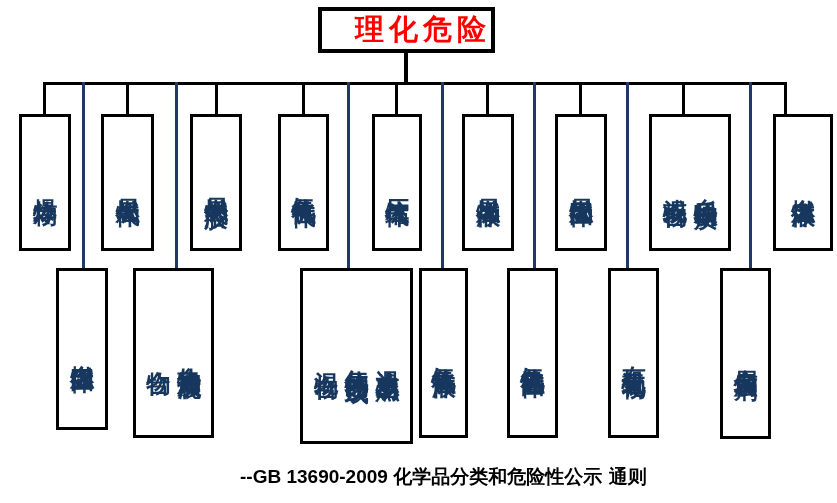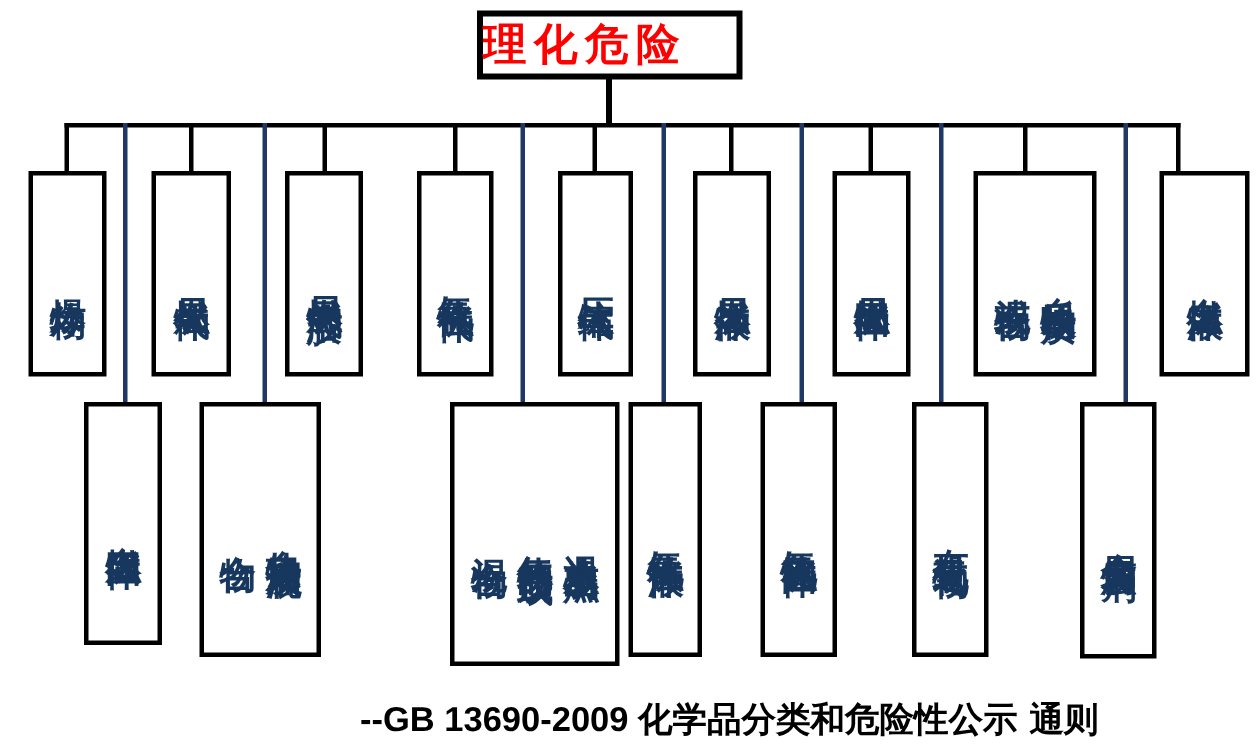--- a/index.html
+++ b/index.html
@@ -5,21 +5,21 @@
   html,body { margin:0; padding:0; background:#ffffff; }
   #canvas {
     position:relative; width:837px; height:503px; background:#ffffff;
     font-family:"DejaVu Serif","Liberation Serif",serif;
     overflow:hidden;
   }
   
   .root-box {
     position:absolute; left:318px; top:7px; width:177px; height:46px;
     border:4px solid #000; box-sizing:border-box;
-    display:flex; align-items:center; justify-content:flex-start;
+    display:flex; align-items:center; justify-content:flex-end;
     font-size:29px; font-weight:bold; color:#ff0000; letter-spacing:5px;
     white-space:nowrap;
   }
   
   .vbox {
     position:absolute; border:3px solid #000; box-sizing:border-box;
     display:flex; align-items:center; justify-content:center;
     background:#fff;
   }
   .vtext {
@@ -28,21 +28,21 @@
     font-size:24px; font-weight:bold; color:#17375E;
     letter-spacing:2px; line-height:1.28;
   }
   
   .kline { position:absolute; background:#000; }
   .bline { position:absolute; background:#1F3864; }
   
   .footer {
     position:absolute; left:240px; top:464px;
     font-family:"Liberation Sans","DejaVu Sans",sans-serif;
-    font-size:23px; font-weight:bold; color:#000; white-space:nowrap;
+    font-size:19px; font-weight:bold; color:#000; white-space:nowrap;
   }
   .footer .cjk { font-family:"DejaVu Serif","Liberation Serif",serif; }
 </style>
 </head>
 <body>
 
 <div id="canvas">
 
   <div class="root-box">
     <span>理化危险</span>

